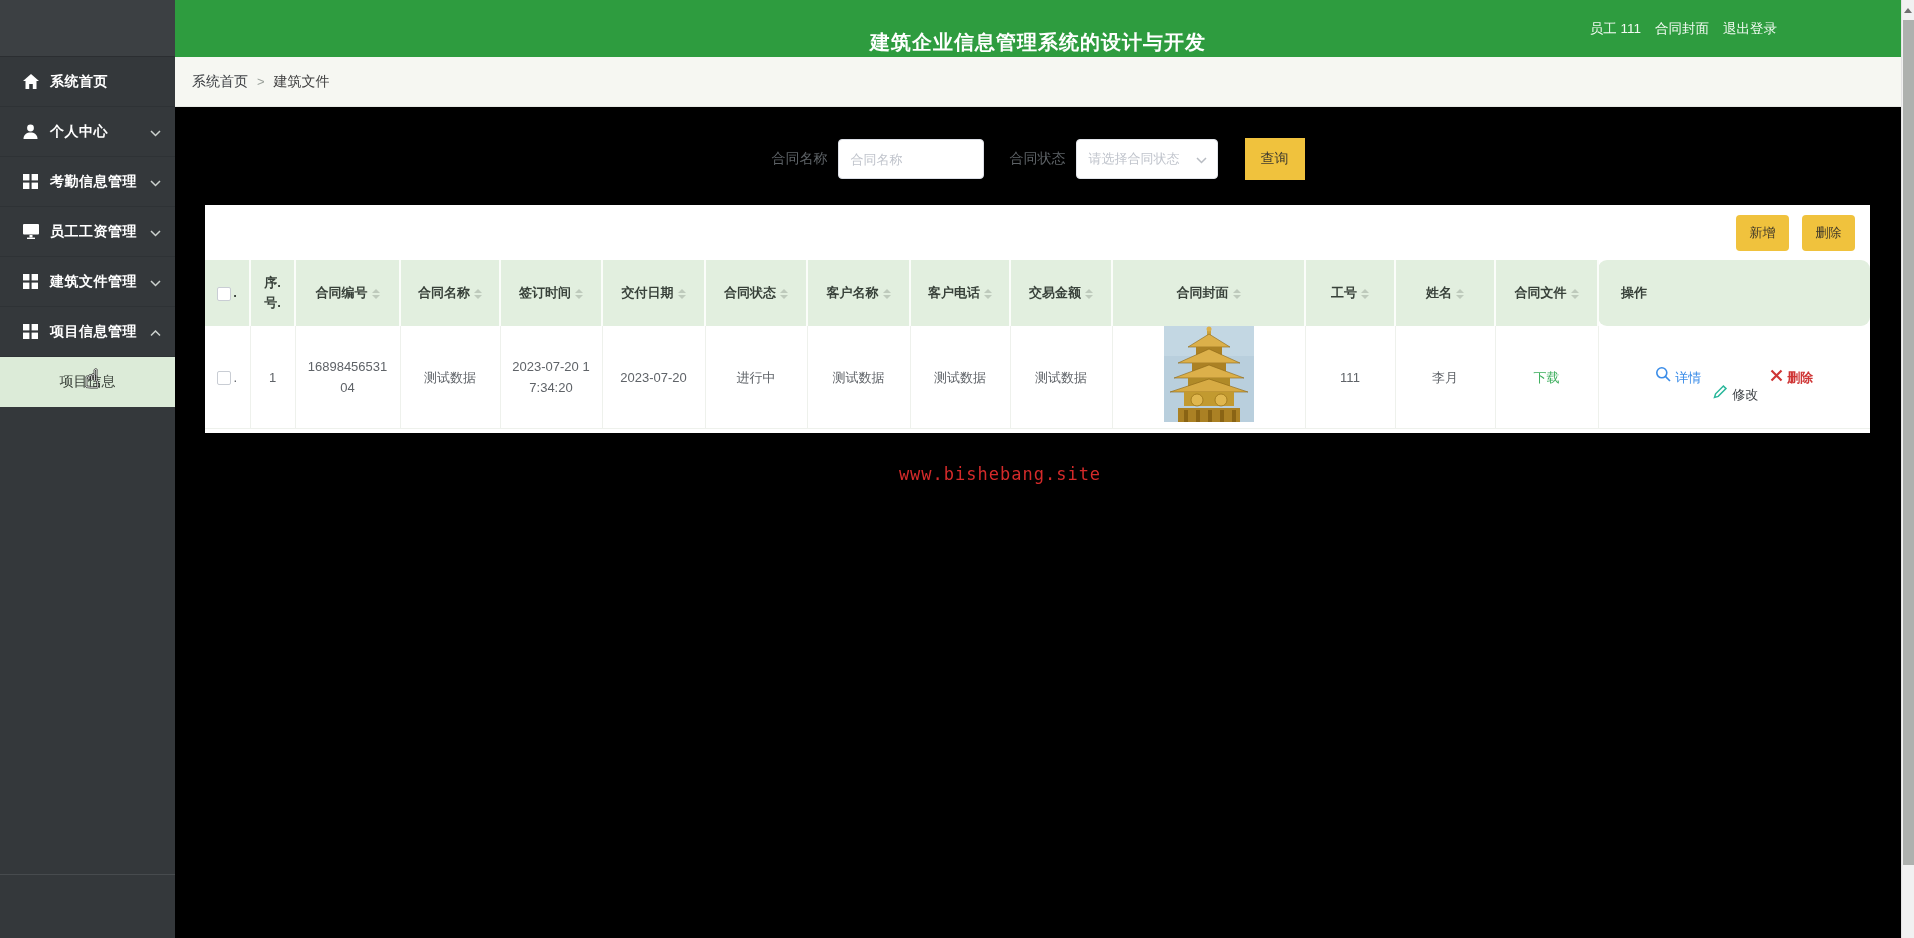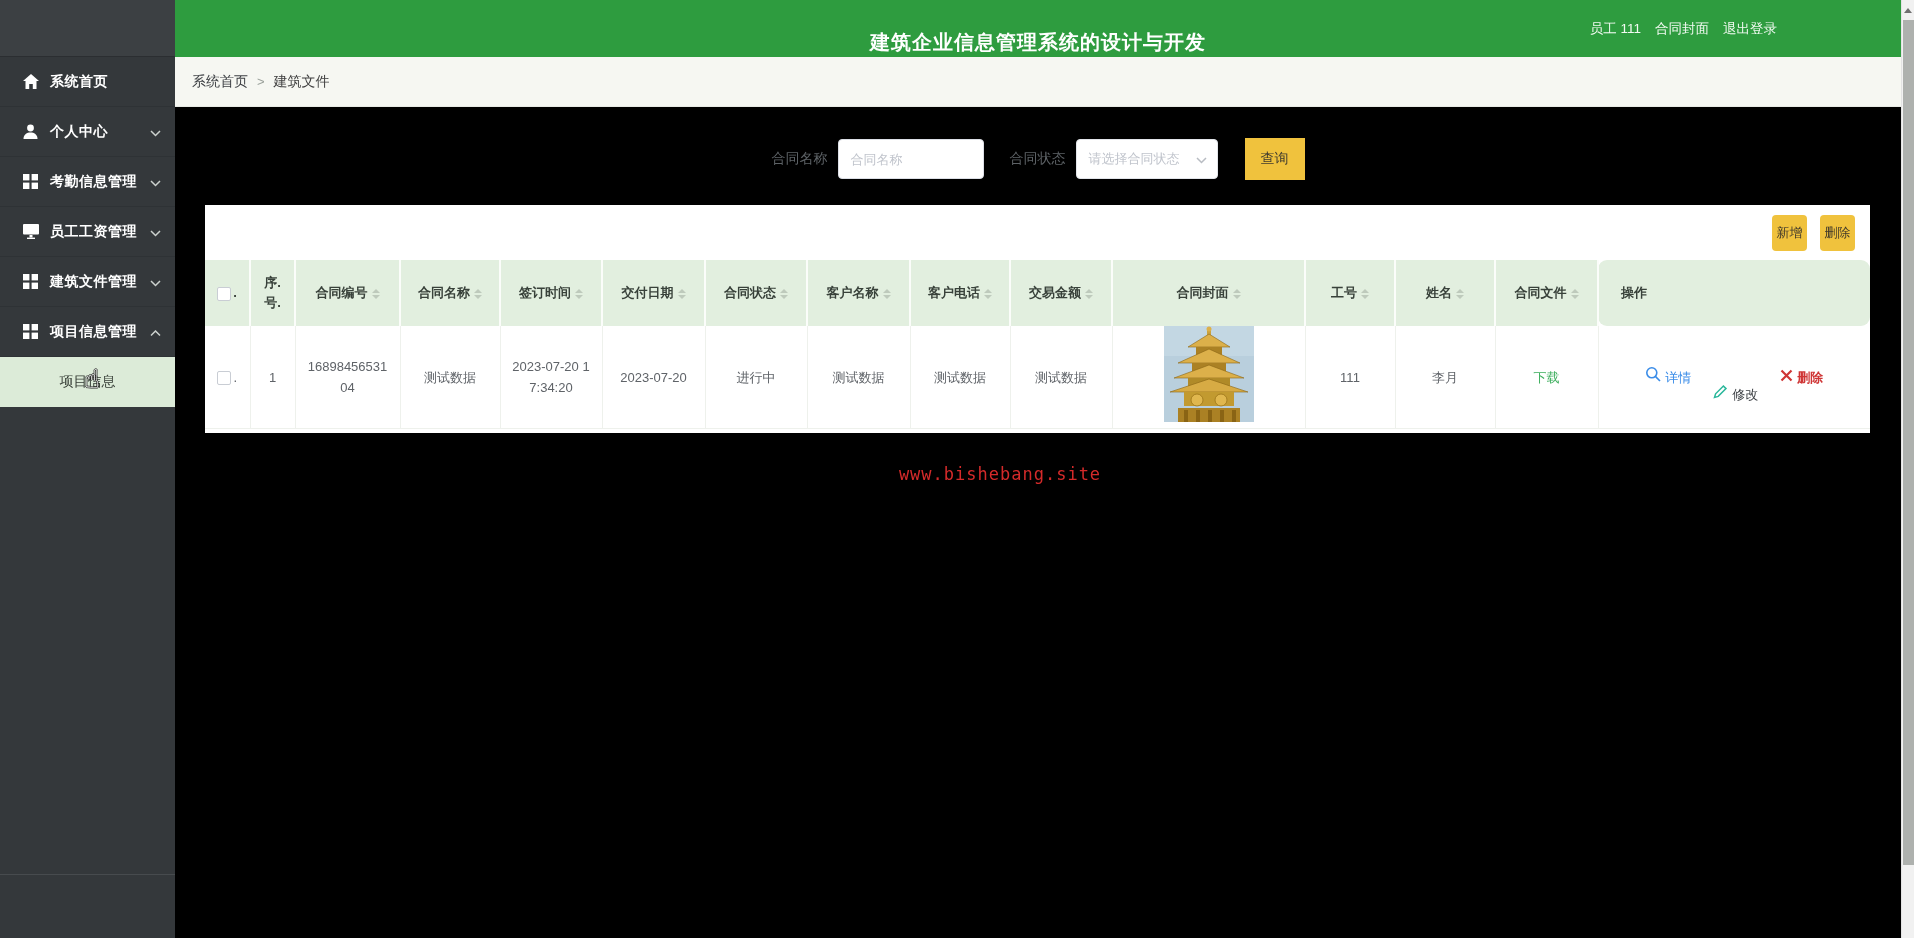--- a/index.html
+++ b/index.html
@@ -47,39 +47,39 @@
   .search-input { width:146px; height:40px; border:1px solid #dcdfe6; border-radius:4px; background:#fff; padding:0 12px; font-size:13px; color:#333; outline:none; font-family:inherit; }
   .search-input::placeholder { color:#c0c4cc; }
   .sel-label { margin-left:26px; margin-right:10px; }
   .search-select { width:142px; height:40px; border:1px solid #e2e5ea; border-radius:4px; background:#fff; display:flex; align-items:center; justify-content:space-between; padding:0 10px 0 12px; cursor:pointer; }
   .sel-placeholder { color:#c0c4cc; font-size:13px; white-space:nowrap; }
   .btn-query { width:60px; height:42px; margin-left:27px; background:#f0c23d; border:none; border-radius:0; font-size:14px; color:#3f3a2e; cursor:pointer; font-family:inherit; }
 
   
   .panel { position:absolute; top:98px; left:30px; right:31px; background:#ffffff; padding-bottom:4px; }
   .toolbar { height:55px; display:flex; align-items:center; justify-content:flex-end; gap:13px; padding-right:15px; }
-  .btn-mini { width:35px; height:36px; background:#f0c23d; border:none; border-radius:4px; font-size:13px; color:#40392a; cursor:pointer; font-family:Liberation Sans, sans-serif; }
+  .btn-mini { width:53px; height:36px; background:#f0c23d; border:none; border-radius:4px; font-size:13px; color:#40392a; cursor:pointer; font-family:Liberation Sans, sans-serif; }
 
   table { width:100%; border-collapse:collapse; table-layout:fixed; }
   thead th { background:#e2efdf; height:66px; padding:0 8px; font-size:13px; font-weight:bold; color:#38413a; text-align:center; vertical-align:middle; border-right:2px solid #fbfdfa; word-break:break-all; line-height:20px; }
   thead th:last-child { border-right:none;border-radius:9px; }
   tbody td { background:#fff; height:98px; padding:0 10px; font-size:13px; color:#5f6368; text-align:center; vertical-align:middle; border-right:1px solid #eef1ec; border-bottom:1px solid #eef1ec; word-break:break-all; line-height:21px; }
   tbody td:last-child { border-right:none; }
 
   .sort { display:inline-flex; flex-direction:column; vertical-align:middle; margin-left:4px; }
   .sort i { display:block; width:0; height:0; border-left:4px solid transparent; border-right:4px solid transparent; }
   .sort .u { border-bottom:4px solid #becabc; margin-bottom:2px; }
   .sort .d { border-top:4px solid #becabc; }
 
   .cbx { display:inline-block; width:14px; height:14px; background:#fff; border:1px solid #c9cdd4; border-radius:2px; vertical-align:middle; margin-right:2px; cursor:pointer; }
 
   .cover-wrap { display:inline-block; line-height:0; }
   .link-download { color:#3cae5c; cursor:pointer; }
 
-  .ops { display:flex; align-items:center; justify-content:center; gap:22px; white-space:nowrap; }
+  .ops { display:flex; align-items:center; justify-content:center; gap:12px; white-space:nowrap; }
   .op { display:inline-flex; align-items:center; gap:4px; cursor:pointer; }
   .op-detail { color:#3a8ce8; }
   .op-edit { color:#3d4145;margin-top:34px; }
   .op-delete { color:#cf3535; font-weight:bold; }
 
   .watermark { position:absolute; left:0; top:464px; width:1914px; text-align:center; font-family:"DejaVu Sans Mono", monospace; font-size:17px; color:#d42a2a; z-index:8; letter-spacing:1px;margin-left:43px; }
 </style>
 </head>
 <body>
 

